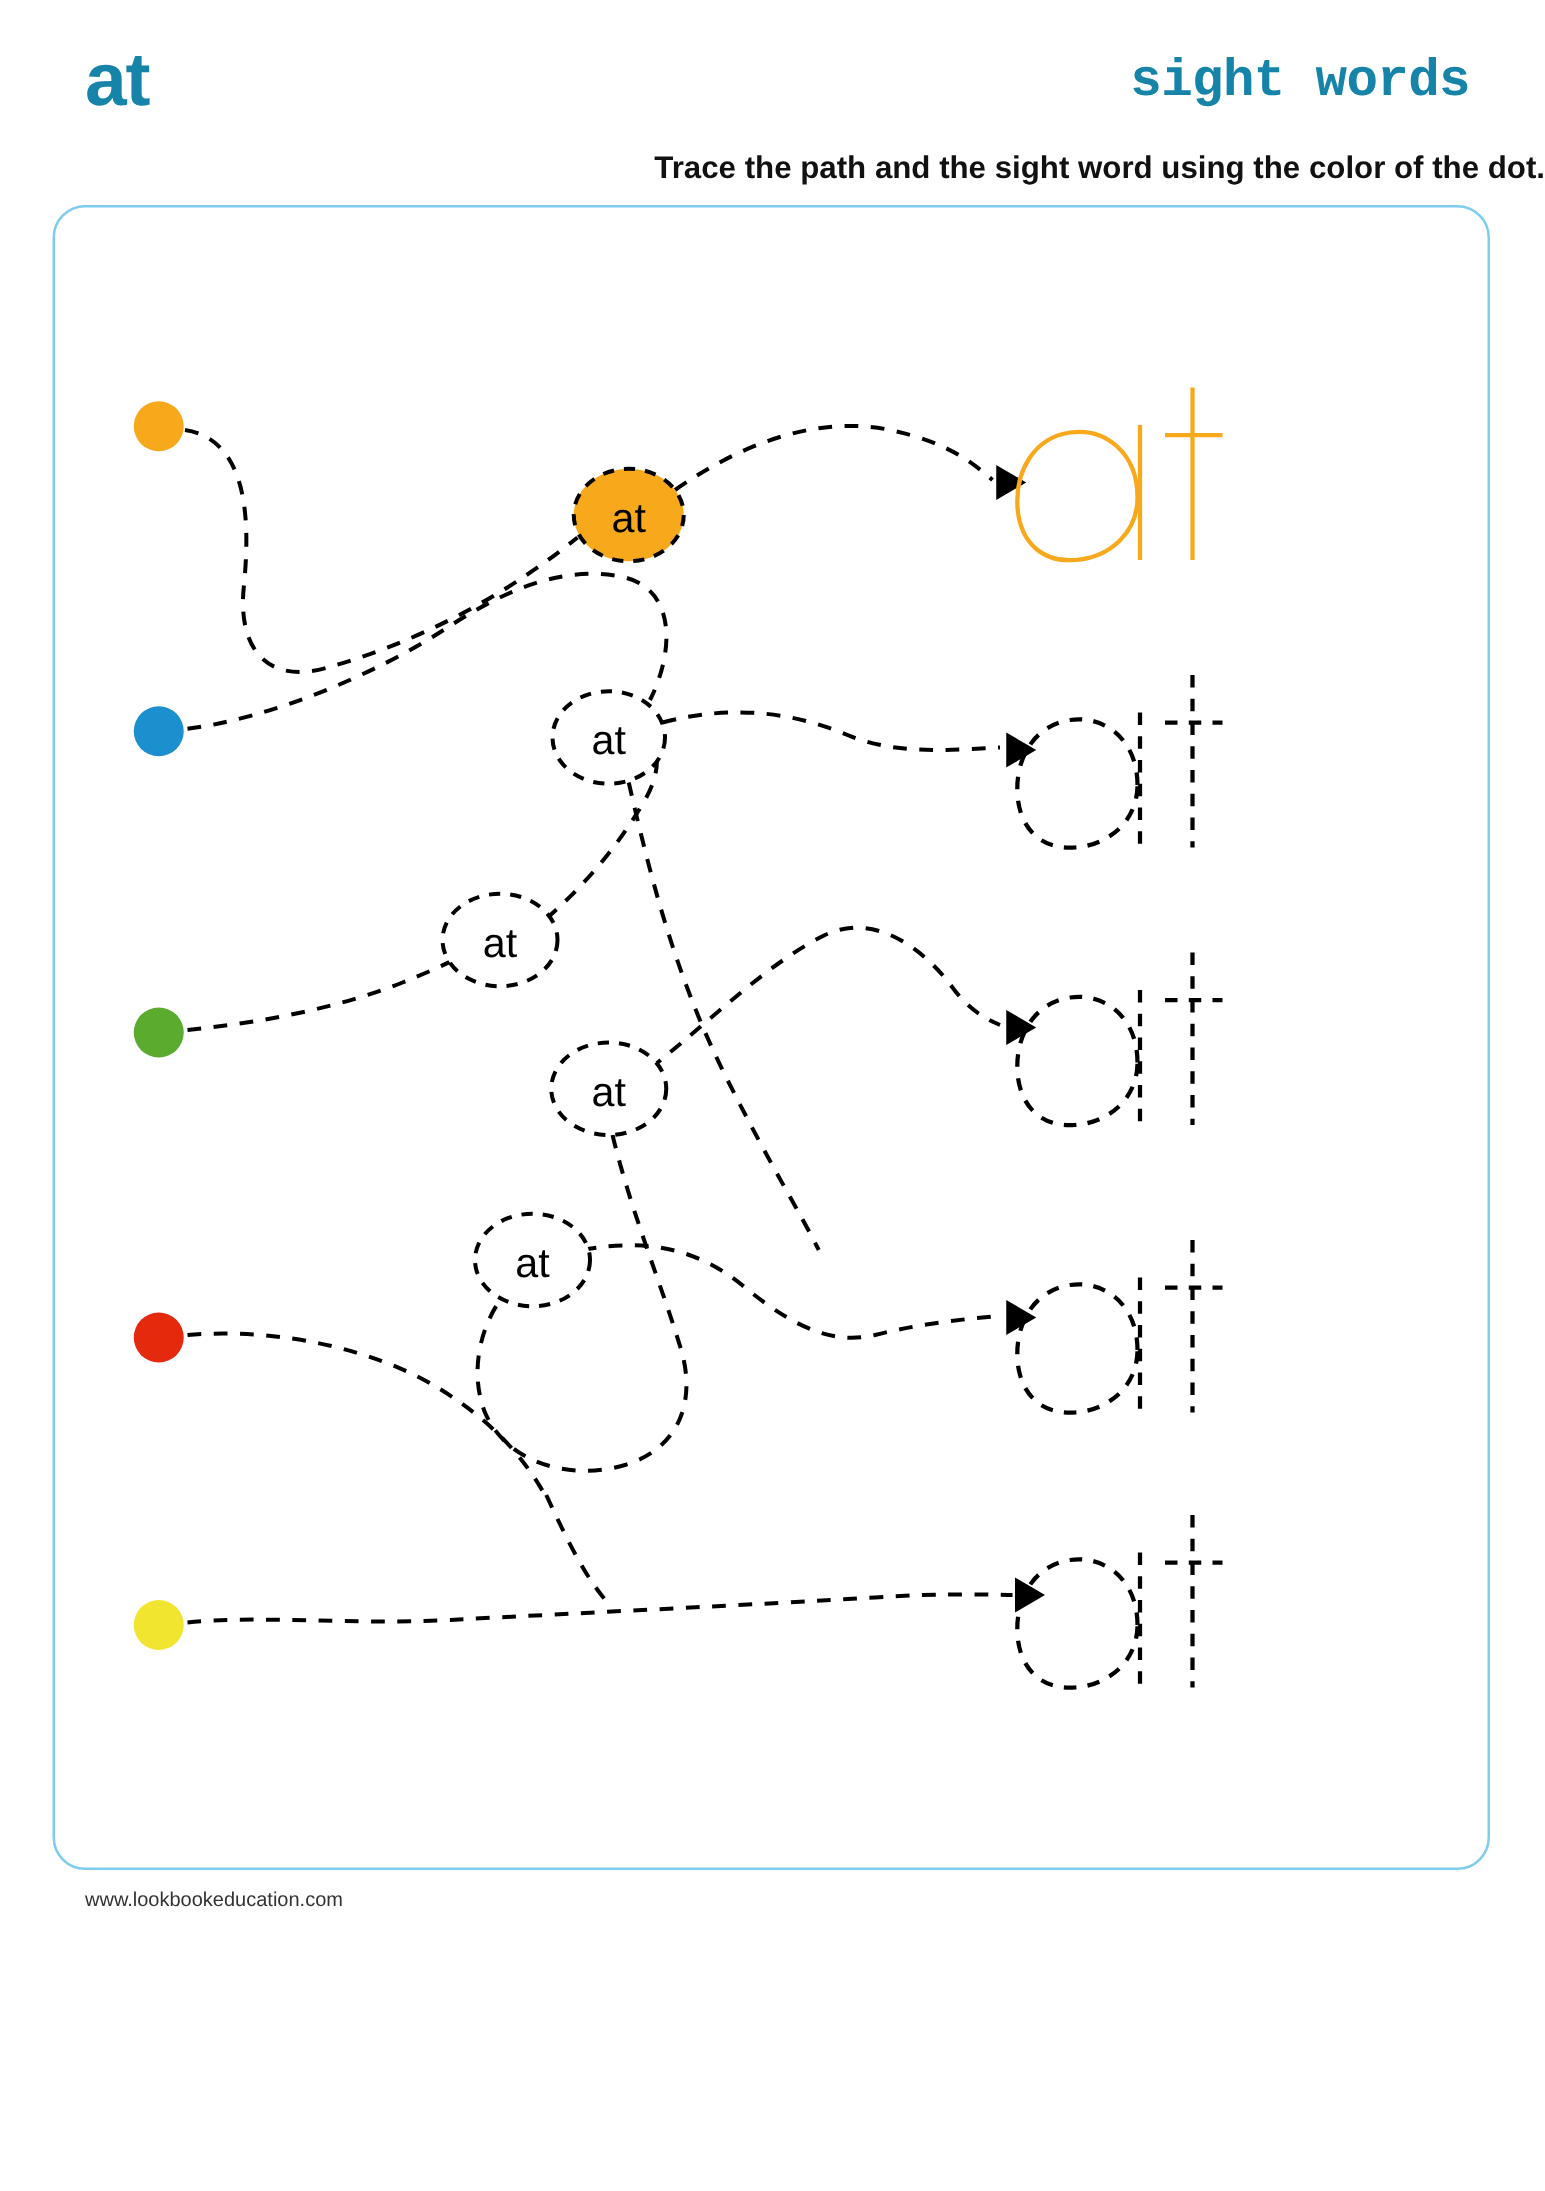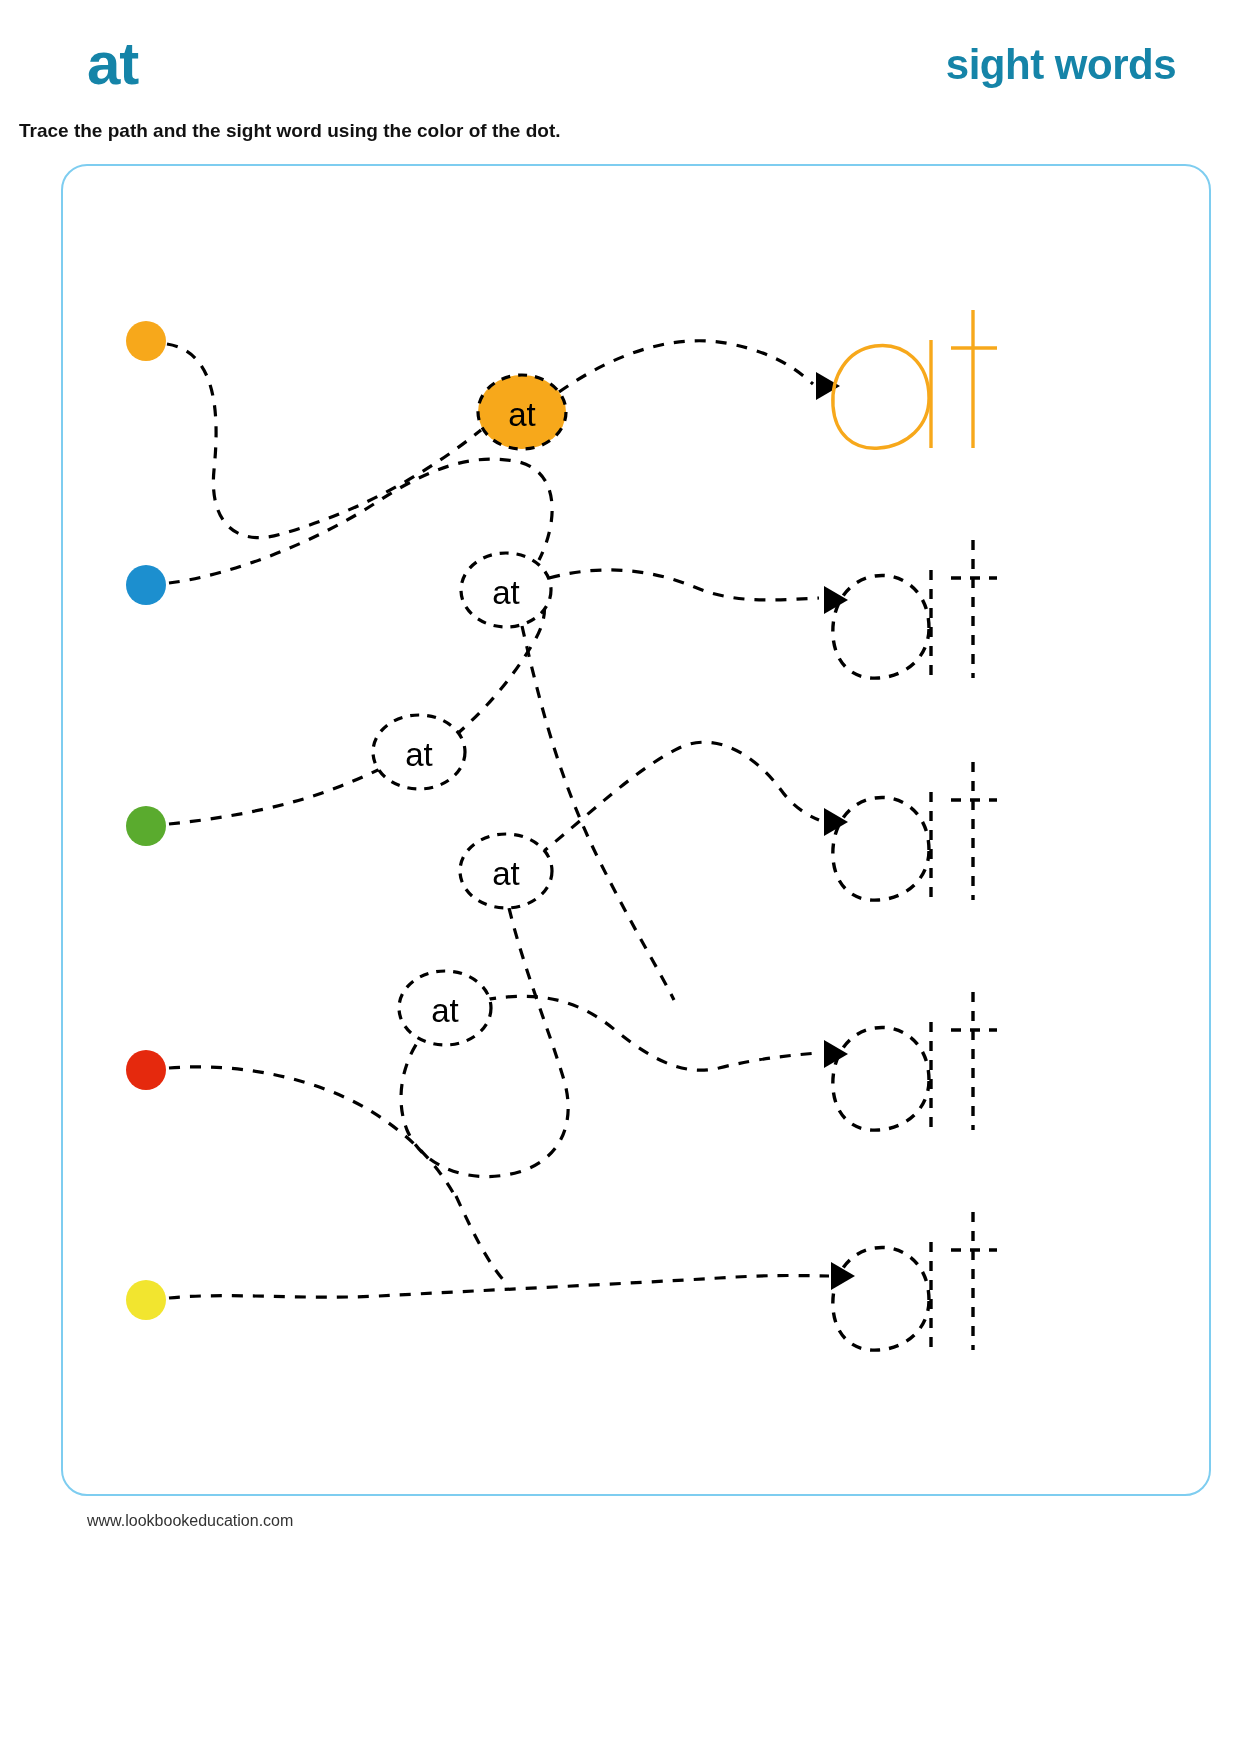--- a/index.html
+++ b/index.html
@@ -3,37 +3,37 @@
 <meta charset="utf-8">
 <style>
   html,body{margin:0;padding:0;}
   body{
     width:1236px;height:1753px;
     background:#ffffff;
     font-family:"Liberation Sans", sans-serif;
     position:relative;
     overflow:hidden;
   }
-  .page{position:absolute;inset:0;margin-left:19px;}
+  .page{position:absolute;inset:0;}
 
   
   .hdr-word{
     position:absolute;left:68px;top:34px;
     font-size:60px;font-weight:bold;color:#1584a8;
     letter-spacing:-1px;line-height:1;
   }
   .hdr-sub{
     position:absolute;right:60px;top:44px;
     font-size:42px;font-weight:bold;color:#1584a8;
-    letter-spacing:-0.5px;line-height:1;
+    letter-spacing:-0.5px;line-height:1;font-family:Liberation Mono, monospace;
   }
   .instruction{
     position:absolute;left:0;right:0;top:120px;
-    text-align:left;
-    font-size:19px;font-weight:bold;color:#111111;
+    text-align:right;
+    font-size:25px;font-weight:bold;color:#111111;
   }
 
   
   .frame{
     position:absolute;
     left:42px;top:164px;
     width:1150px;height:1332px;
     border:2px solid #7ecdf0;
     border-radius:26px;
     box-sizing:border-box;

